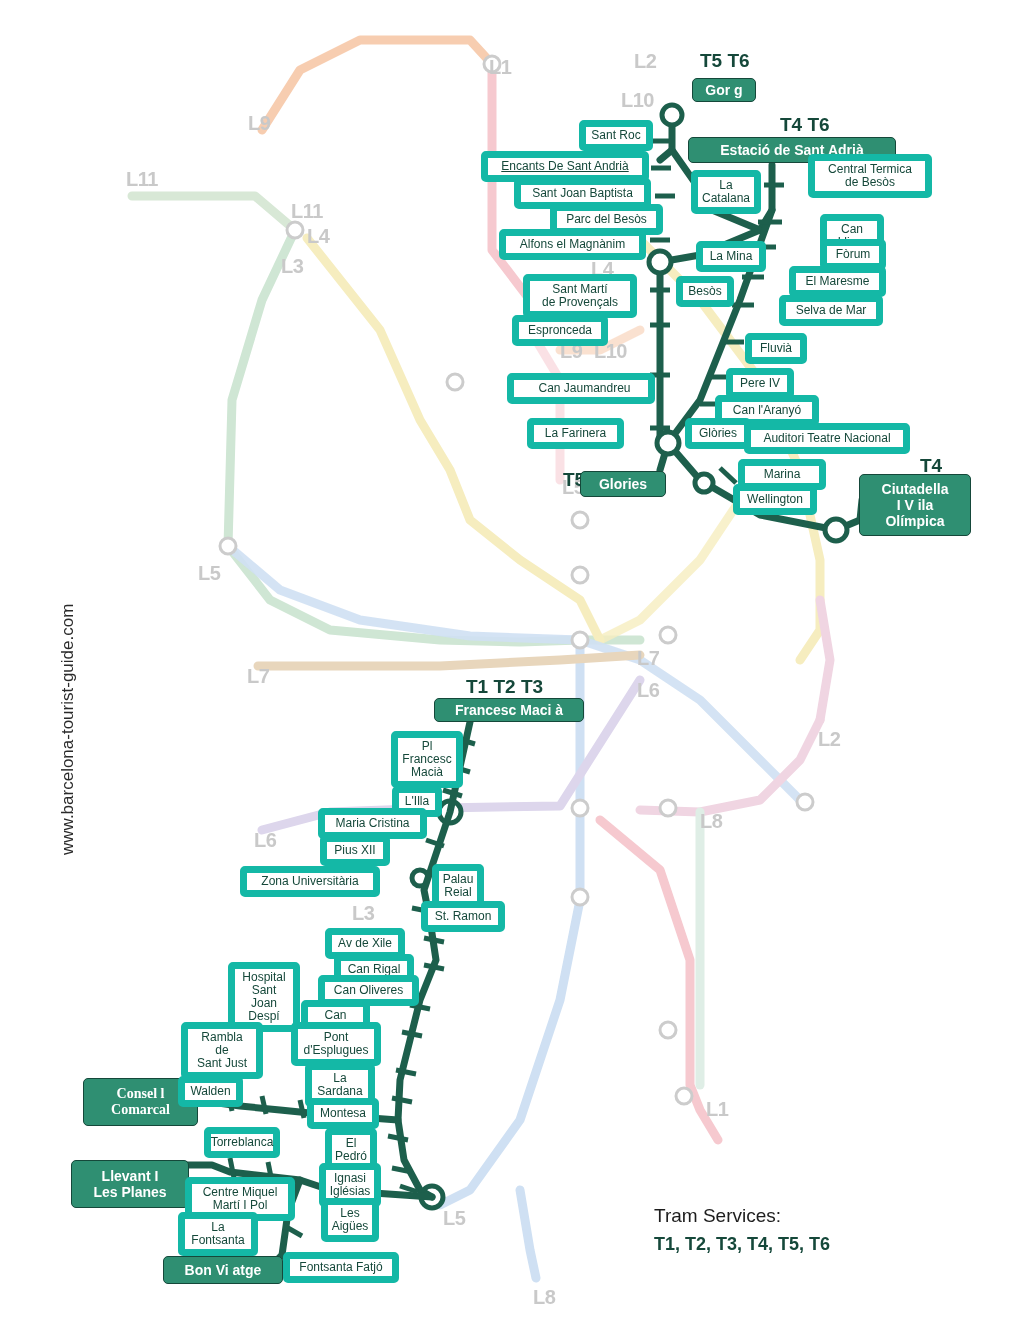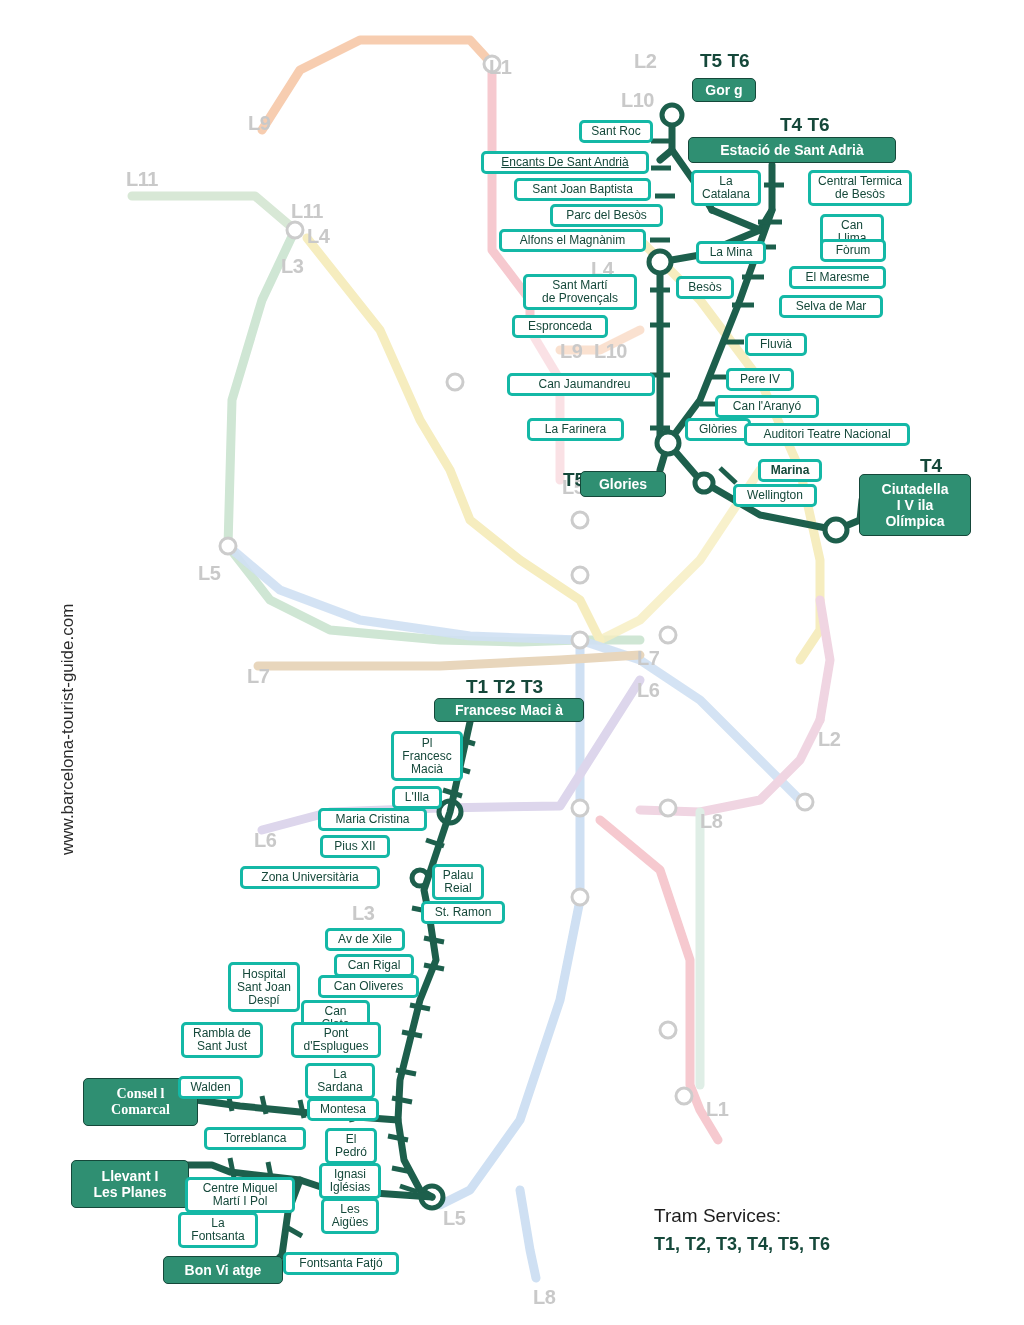--- a/index.html
+++ b/index.html
@@ -5,21 +5,21 @@
   html,body{margin:0;padding:0;}
   body{
     width:1024px;height:1325px;position:relative;overflow:hidden;
     background:#ffffff;
     font-family:"Liberation Sans", sans-serif;
   }
   #map{position:absolute;left:0;top:0;width:1024px;height:1325px;}
   .lbl{
     position:absolute;
     background:#ffffff;
-    border:3px solid #14b8a6;
+    border:7px solid #14b8a6;
     border-radius:5px;
     color:#15483a;
     font-size:12px;
     line-height:13px;
     padding:2px 5px;
     text-align:center;
     white-space:pre-line;
     box-sizing:border-box;
   }
   .lbl.dark{
@@ -246,39 +246,39 @@
 <div class="lbl dark" style="left: 71px; top: 1160px; width: 118px; min-height: 48px; display: flex; align-items: center; justify-content: center;">Llevant   I
 Les Planes</div>
 <div class="lbl dark" style="left: 163px; top: 1256px; width: 120px; min-height: 28px; display: flex; align-items: center; justify-content: center;">Bon  Vi atge</div>
 <div class="lbl" style="left: 579px; top: 120px; width: 74px; min-height: 22px; display: flex; align-items: center; justify-content: center;">Sant Roc</div>
 <div class="lbl" style="left: 481px; top: 151px; width: 168px; min-height: 22px; display: flex; align-items: center; justify-content: center; text-decoration: underline;">Encants De Sant Andrià</div>
 <div class="lbl" style="left: 514px; top: 178px; width: 137px; min-height: 22px; display: flex; align-items: center; justify-content: center;">Sant Joan Baptista</div>
 <div class="lbl" style="left: 550px; top: 204px; width: 113px; min-height: 22px; display: flex; align-items: center; justify-content: center;">Parc del Besòs</div>
 <div class="lbl" style="left: 499px; top: 229px; width: 147px; min-height: 22px; display: flex; align-items: center; justify-content: center;">Alfons el Magnànim</div>
 <div class="lbl" style="left: 691px; top: 170px; width: 70px; min-height: 36px; display: flex; align-items: center; justify-content: center;">La
 Catalana</div>
-<div class="lbl" style="left: 808px; top: 170px; width: 104px; min-height: 36px; display: flex; align-items: center; justify-content: center;">Central Termica
+<div class="lbl" style="left: 808px; top: 154px; width: 124px; min-height: 36px; display: flex; align-items: center; justify-content: center;">Central Termica
 de Besòs</div>
 <div class="lbl" style="left: 820px; top: 214px; width: 64px; min-height: 22px; display: flex; align-items: center; justify-content: center;">Can Llima</div>
 <div class="lbl" style="left: 820px; top: 239px; width: 66px; min-height: 22px; display: flex; align-items: center; justify-content: center;">Fòrum</div>
 <div class="lbl" style="left: 696px; top: 241px; width: 70px; min-height: 22px; display: flex; align-items: center; justify-content: center;">La Mina</div>
 <div class="lbl" style="left: 676px; top: 276px; width: 58px; min-height: 22px; display: flex; align-items: center; justify-content: center;">Besòs</div>
 <div class="lbl" style="left: 789px; top: 266px; width: 97px; min-height: 22px; display: flex; align-items: center; justify-content: center;">El Maresme</div>
 <div class="lbl" style="left: 779px; top: 295px; width: 104px; min-height: 22px; display: flex; align-items: center; justify-content: center;">Selva de Mar</div>
 <div class="lbl" style="left: 523px; top: 274px; width: 114px; min-height: 36px; display: flex; align-items: center; justify-content: center;">Sant Martí
 de Provençals</div>
 <div class="lbl" style="left: 512px; top: 315px; width: 96px; min-height: 22px; display: flex; align-items: center; justify-content: center;">Espronceda</div>
 <div class="lbl" style="left: 745px; top: 333px; width: 62px; min-height: 22px; display: flex; align-items: center; justify-content: center;">Fluvià</div>
 <div class="lbl" style="left: 507px; top: 373px; width: 148px; min-height: 22px; display: flex; align-items: center; justify-content: center; padding-left: 12px;">Can Jaumandreu</div>
 <div class="lbl" style="left: 726px; top: 368px; width: 68px; min-height: 22px; display: flex; align-items: center; justify-content: center;">Pere IV</div>
 <div class="lbl" style="left: 715px; top: 395px; width: 104px; min-height: 22px; display: flex; align-items: center; justify-content: center;">Can l'Aranyó</div>
 <div class="lbl" style="left: 527px; top: 418px; width: 97px; min-height: 22px; display: flex; align-items: center; justify-content: center;">La Farinera</div>
 <div class="lbl" style="left: 685px; top: 418px; width: 66px; min-height: 22px; display: flex; align-items: center; justify-content: center;">Glòries</div>
 <div class="lbl" style="left: 744px; top: 423px; width: 166px; min-height: 22px; display: flex; align-items: center; justify-content: center;">Auditori Teatre Nacional</div>
-<div class="lbl" style="left: 758px; top: 459px; width: 64px; min-height: 22px; display: flex; align-items: center; justify-content: center; font-weight: bold;">Marina</div>
+<div class="lbl" style="left: 738px; top: 459px; width: 88px; min-height: 22px; display: flex; align-items: center; justify-content: center;">Marina</div>
 <div class="lbl" style="left: 733px; top: 484px; width: 84px; min-height: 22px; display: flex; align-items: center; justify-content: center;">Wellington</div>
 <div class="lbl" style="left: 391px; top: 731px; width: 72px; min-height: 50px; display: flex; align-items: center; justify-content: center;">Pl
 Francesc
 Macià</div>
 <div class="lbl" style="left: 392px; top: 786px; width: 50px; min-height: 22px; display: flex; align-items: center; justify-content: center;">L'Illa</div>
 <div class="lbl" style="left: 318px; top: 808px; width: 109px; min-height: 22px; display: flex; align-items: center; justify-content: center;">Maria Cristina</div>
 <div class="lbl" style="left: 320px; top: 835px; width: 70px; min-height: 22px; display: flex; align-items: center; justify-content: center;">Pius XII</div>
 <div class="lbl" style="left: 240px; top: 866px; width: 140px; min-height: 22px; display: flex; align-items: center; justify-content: center;">Zona Universitària</div>
 <div class="lbl" style="left: 432px; top: 864px; width: 52px; min-height: 36px; display: flex; align-items: center; justify-content: center;">Palau
 Reial</div>
@@ -291,21 +291,21 @@
 Sant Joan
 Despí</div>
 <div class="lbl" style="left: 291px; top: 1022px; width: 90px; min-height: 36px; display: flex; align-items: center; justify-content: center;">Pont
 d'Esplugues</div>
 <div class="lbl" style="left: 181px; top: 1022px; width: 82px; min-height: 36px; display: flex; align-items: center; justify-content: center;">Rambla de
 Sant Just</div>
 <div class="lbl" style="left: 305px; top: 1063px; width: 70px; min-height: 36px; display: flex; align-items: center; justify-content: center;">La
 Sardana</div>
 <div class="lbl" style="left: 178px; top: 1076px; width: 65px; min-height: 22px; display: flex; align-items: center; justify-content: center;">Walden</div>
 <div class="lbl" style="left: 307px; top: 1098px; width: 72px; min-height: 22px; display: flex; align-items: center; justify-content: center;">Montesa</div>
-<div class="lbl" style="left: 204px; top: 1127px; width: 102px; min-height: 22px; display: flex; align-items: center; justify-content: center;">Torreblanca</div>
+<div class="lbl" style="left: 204px; top: 1127px; width: 76px; min-height: 22px; display: flex; align-items: center; justify-content: center;">Torreblanca</div>
 <div class="lbl" style="left: 325px; top: 1128px; width: 52px; min-height: 36px; display: flex; align-items: center; justify-content: center;">El
 Pedró</div>
 <div class="lbl" style="left: 319px; top: 1163px; width: 62px; min-height: 36px; display: flex; align-items: center; justify-content: center;">Ignasi
 Iglésias</div>
 <div class="lbl" style="left: 185px; top: 1177px; width: 110px; min-height: 36px; display: flex; align-items: center; justify-content: center;">Centre Miquel
 Martí I Pol</div>
 <div class="lbl" style="left: 321px; top: 1198px; width: 58px; min-height: 36px; display: flex; align-items: center; justify-content: center;">Les
 Aigües</div>
 <div class="lbl" style="left: 178px; top: 1212px; width: 80px; min-height: 22px; display: flex; align-items: center; justify-content: center;">La Fontsanta</div>
 <div class="lbl" style="left: 283px; top: 1252px; width: 116px; min-height: 22px; display: flex; align-items: center; justify-content: center;">Fontsanta Fatjó</div>

